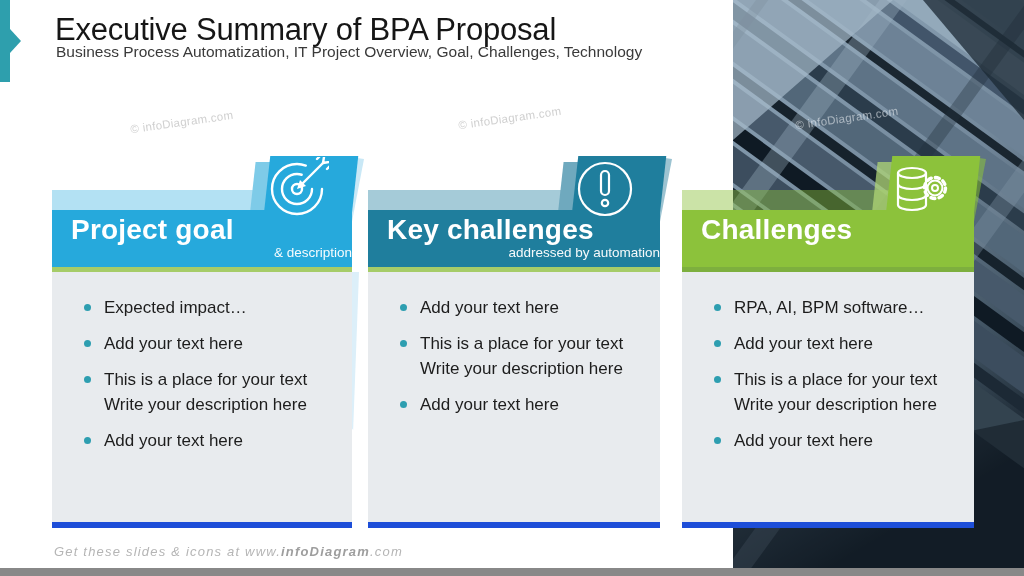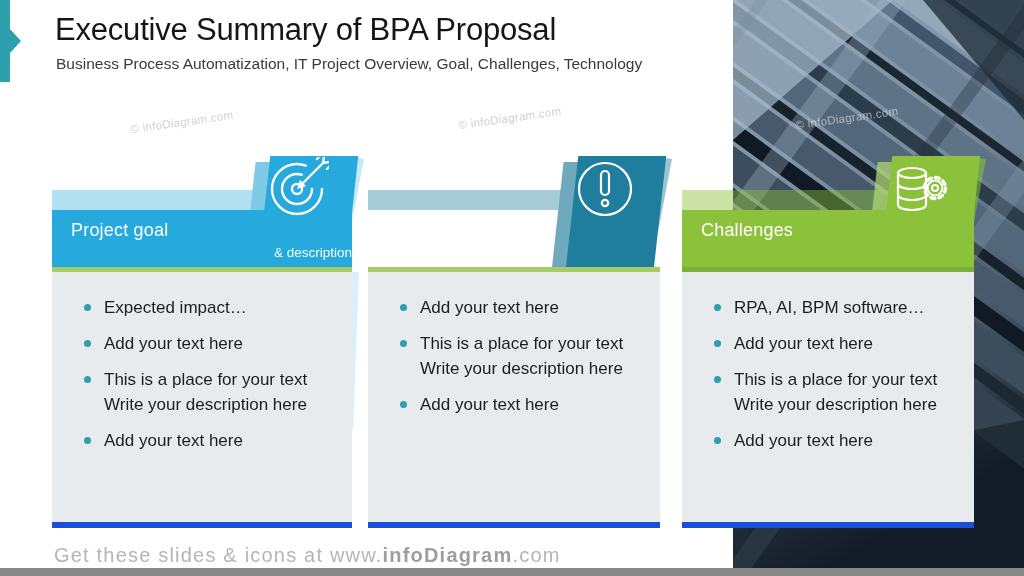--- a/index.html
+++ b/index.html
@@ -6,47 +6,47 @@
   .slide{
     position:relative; width:1024px; height:568px; background:#ffffff;
     overflow:hidden; font-family:"Liberation Sans", sans-serif;
     margin:0 auto;
   }
   
   .accent-bar{position:absolute;left:0;top:0;width:10px;height:82px;background:var(--accentbar,#2E9FAD);z-index:4;}
   .accent-arrow{position:absolute;left:10px;top:29px;width:0;height:0;border-top:12px solid transparent;border-bottom:12px solid transparent;border-left:11px solid var(--accentbar,#2E9FAD);z-index:4;}
   
   .page-title{position:absolute;left:55px;top:10px;font-size:31px;line-height:40px;color:#161616;font-weight:400;letter-spacing:-0.2px;z-index:5;}
-  .page-subtitle{position:absolute;left:56px;top:55px;font-size:15.5px;color:#3A3A3A;z-index:5;}
+  .page-subtitle{position:absolute;left:56px;top:43px;font-size:15.5px;color:#3A3A3A;z-index:5;}
   
   .wm{position:absolute;font-size:11.5px;letter-spacing:.3px;color:rgba(140,140,140,.42);transform:rotate(-8deg);z-index:6;white-space:nowrap;}
   .wm-1{left:130px;top:116px;} .wm-2{left:458px;top:112px;}
   .wm-3{left:795px;top:112px;color:rgba(228,234,238,.6);}
   
   .photo{position:absolute;left:733px;top:0;width:291px;height:576px;z-index:1;}
   
   .card{position:absolute;top:156px;height:372px;z-index:10;}
   .card-1{left:52px;width:300px;} .card-2{left:368px;width:292px;} .card-3{left:682px;width:292px;}
   .strip{position:absolute;left:0;top:34px;width:100%;height:20px;background:var(--strip);z-index:10;}
   .tab-back{position:absolute;left:calc(100% - 108px);top:6px;width:58px;height:105px;background:var(--tabback);transform:skewX(-6.3deg);transform-origin:bottom left;z-index:11;}
   .tab{position:absolute;left:calc(100% - 94px);top:0;width:88px;height:111px;background:var(--accent);transform:skewX(-6.3deg);transform-origin:bottom left;z-index:12;}
   .fold{position:absolute;left:calc(100% - 8px);top:0;width:20px;height:76px;background:var(--fold);clip-path:polygon(0 0,100% 4%,30% 100%,0 70%);z-index:11;}
   .sliver{position:absolute;left:calc(100% - 6px);top:116px;width:13px;height:158px;background:#DCEFF9;clip-path:polygon(0 0,100% 0,55% 100%,0 94%);z-index:9;}
   .card-header{position:absolute;left:0;top:54px;width:100%;height:57px;background:var(--accent);z-index:13;box-sizing:border-box;padding:7px 0 0 19px;}
-  .card-title{color:#fff;font-size:18px;font-weight:400;line-height:26px;letter-spacing:.2px;}
+  .card-title{color:#fff;font-size:28px;font-weight:700;line-height:26px;letter-spacing:.2px;}
   .card-sub{color:#fff;font-size:13.5px;font-weight:400;opacity:.96;margin-top:2px;text-align:right;}
   .underline{position:absolute;left:0;top:111px;width:100%;height:5px;background:var(--underline);z-index:13;}
   .card-body{position:absolute;left:0;top:116px;width:100%;height:250px;background:#E8EBEE;border-bottom:6px solid #1d4ed8;z-index:10;}
   .card-body ul{margin:0;padding:23px 14px 0 30px;list-style:none;}
   .card-body li{position:relative;padding-left:22px;font-size:17px;line-height:25px;color:#1D1D1D;margin-bottom:11px;}
   .card-body li::before{content:"";position:absolute;left:2px;top:9px;width:7px;height:7px;border-radius:50%;background:var(--bullet,#2D9EB0);}
   .tab-icon{position:absolute;left:calc(100% - 87px);top:1px;width:64px;height:64px;z-index:14;}
   .tab-icon svg{display:block;}
   
-  .footer{position:absolute;left:54px;top:544px;font-size:20px;letter-spacing:1.2px;color:var(--footer,#B5B5B5);z-index:5;white-space:nowrap;}
+  .footer{position:absolute;left:54px;top:544px;font-size:13px;letter-spacing:1.2px;color:var(--footer,#B5B5B5);z-index:5;white-space:nowrap;font-style:italic;}
   .footer b{font-weight:700;color:#9E9E9E;}
 </style>
 </head>
 <body>
 
 <div class="slide" style="--accentbar: #2E9FAD; --bullet: #2D9EB0; --footer: #B5B5B5;">
 
   <div class="photo">
     <svg width="291" height="576" viewBox="0 0 291 576" xmlns="http://www.w3.org/2000/svg">
       <defs>
@@ -138,20 +138,24 @@
     <div class="tab-back"></div>
     <div class="fold"></div>
     <div class="tab"></div>
     <div class="tab-icon">
       <svg width="64" height="64" viewBox="-32 -32 64 64" fill="none" stroke="#ffffff" stroke-width="2.2" stroke-linecap="round" stroke-linejoin="round">
         <circle r="26"></circle>
         <rect x="-4" y="-18" width="8" height="24" rx="4"></rect>
         <circle cy="14" r="3.2"></circle>
       </svg>
     </div>
+    <div class="card-header">
+      <div class="card-title">Key challenges</div>
+      <div class="card-sub">addressed by automation</div>
+    </div>
     <div class="underline"></div>
     <div class="card-body">
       <ul>
           <li>Add your text here</li>
           <li>This is a place for your text Write your description here</li>
           <li>Add your text here</li>
         </ul>
     </div>
   </div>
 

